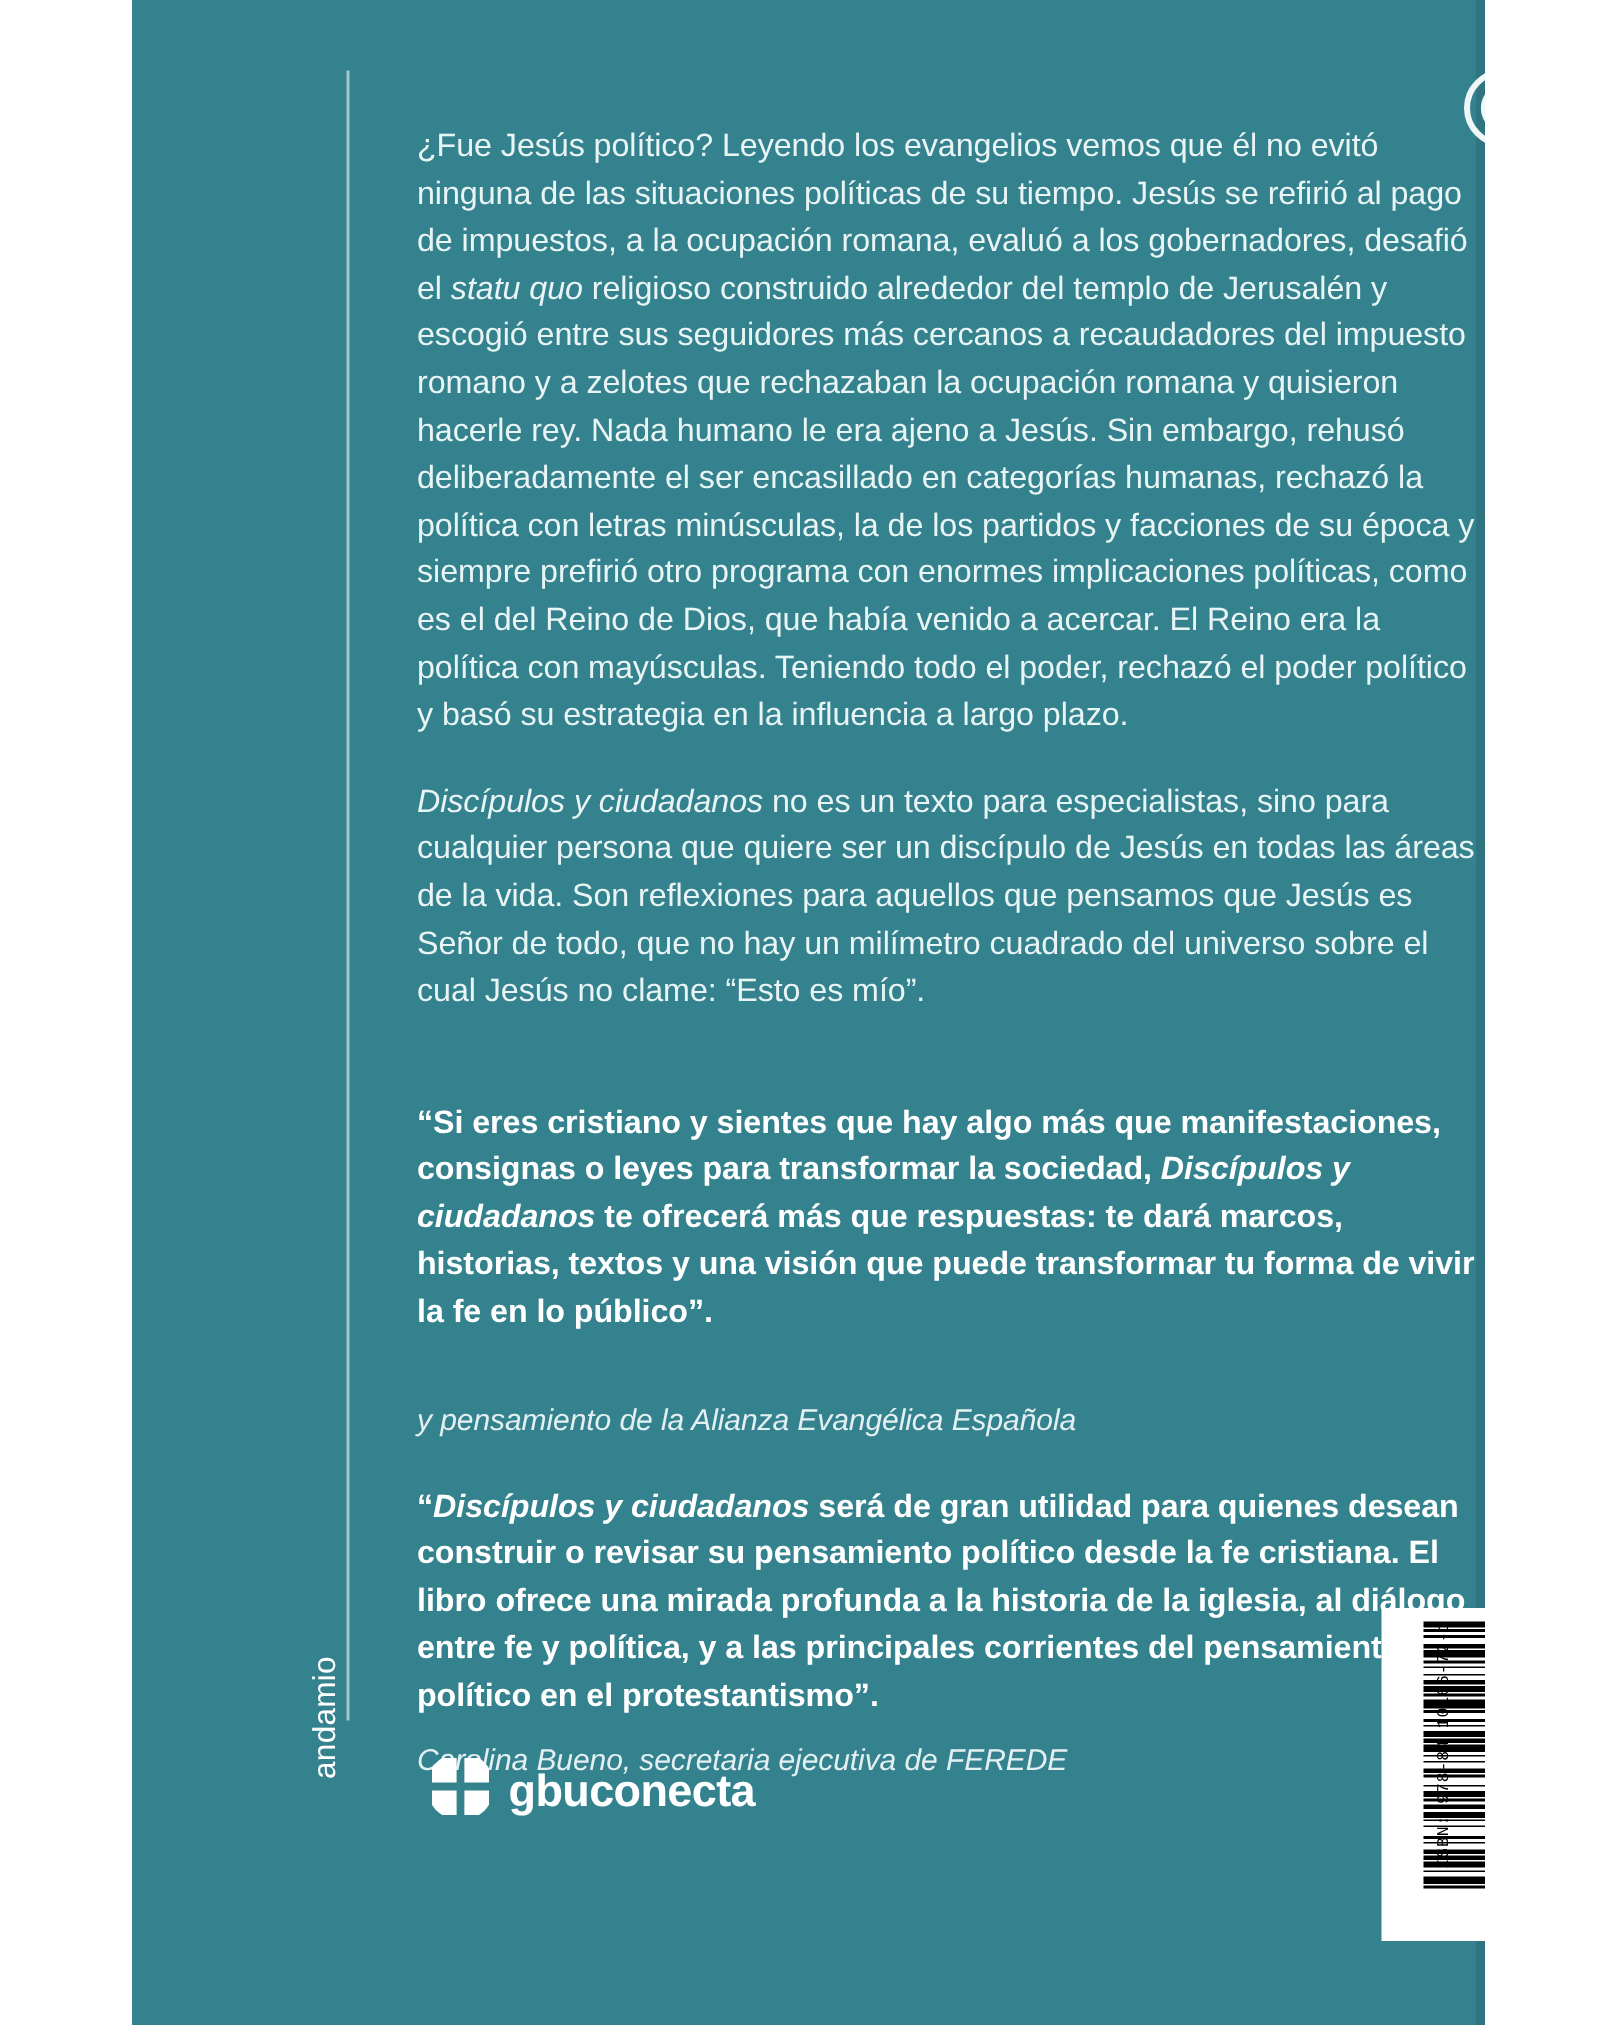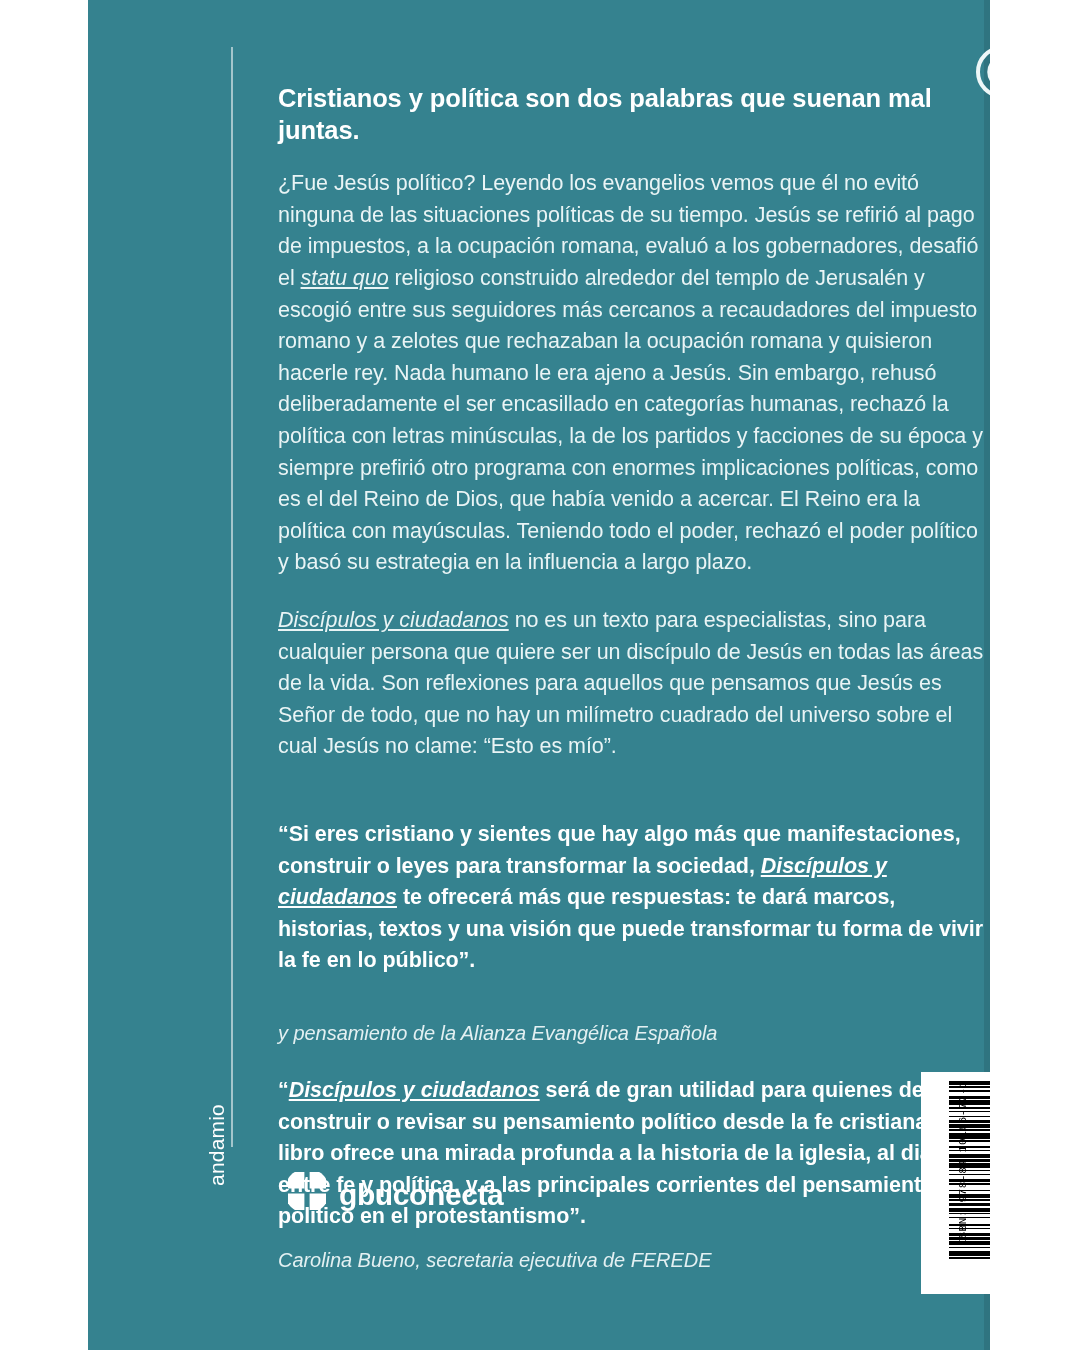--- a/index.html
+++ b/index.html
@@ -117,21 +117,21 @@
     margin: 0 0 27px 0;
     font-size: 20px;
     line-height: 29px;
     color: #e3f0f2;
     font-style: italic;
     letter-spacing: -0.05px;
   }
 
   .blockgap { height: 30px; }
 
-  em { font-style: italic; text-decoration: underline; }
+  em { font-style: italic; }
 
   
   #barcode-box {
     position: absolute;
     left: 833px;
     top: 1072px;
     width: 107px;
     height: 222px;
     background: #ffffff;
     box-sizing: border-box;
@@ -203,29 +203,28 @@
         <path d="M58 24 H78 a6 6 0 0 1 0 12 H58 a6 6 0 0 1 0 -12 Z" stroke="#eef7f8" stroke-width="3" fill="none"></path>
       </svg>
     </div>
 
     <div id="spine-rule"></div>
 
     <div id="imprint">andamio</div>
 
     <div id="text-col">
 
-      <h1 id="headline">Cristianos y política son dos palabras que suenan mal juntas.</h1>
 
       <p class="body-par"><span>¿Fue Jesús político? Leyendo los evangelios vemos que él no evitó ninguna de las situaciones políticas de su tiempo. Jesús se refirió al pago de impuestos, a la ocupación romana, evaluó a los gobernadores, desafió el </span><em>statu quo</em><span> religioso construido alrededor del templo de Jerusalén y escogió entre sus seguidores más cercanos a recaudadores del impuesto romano y a zelotes que rechazaban la ocupación romana y quisieron hacerle rey. Nada humano le era ajeno a Jesús. Sin embargo, rehusó deliberadamente el ser encasillado en categorías humanas, rechazó la política con letras minúsculas, la de los partidos y facciones de su época y siempre prefirió otro programa con enormes implicaciones políticas, como es el del Reino de Dios, que había venido a acercar. El Reino era la política con mayúsculas. Teniendo todo el poder, rechazó el poder político y basó su estrategia en la influencia a largo plazo.</span></p>
 
       <p class="body-par"><em>Discípulos y ciudadanos</em><span> no es un texto para especialistas, sino para cualquier persona que quiere ser un discípulo de Jesús en todas las áreas de la vida. Son reflexiones para aquellos que pensamos que Jesús es Señor de todo, que no hay un milímetro cuadrado del universo sobre el cual Jesús no clame: “Esto es mío”.</span></p>
 
       <div class="blockgap"></div>
 
-      <p class="quote"><span>“Si eres cristiano y sientes que hay algo más que manifestaciones, construir o leyes para transformar la sociedad, </span><em>Discípulos y ciudadanos</em><span> te ofrecerá más que respuestas: te dará marcos, historias, textos y una visión que puede transformar tu forma de vivir la fe en lo público”.</span></p>
+      <p class="quote"><span>“Si eres cristiano y sientes que hay algo más que manifestaciones, consignas o leyes para transformar la sociedad, </span><em>Discípulos y ciudadanos</em><span> te ofrecerá más que respuestas: te dará marcos, historias, textos y una visión que puede transformar tu forma de vivir la fe en lo público”.</span></p>
 
       <p class="attrib"><br><span>y pensamiento de la Alianza Evangélica Española</span></p>
 
       <p class="quote"><span>“</span><em>Discípulos y ciudadanos</em><span> será de gran utilidad para quienes desean construir o revisar su pensamiento político desde la fe cristiana. El libro ofrece una mirada profunda a la historia de la iglesia, al diálogo entre fe y política, y a las principales corrientes del pensamiento político en el protestantismo”.</span></p>
 
       <p class="attrib"><span>Carolina Bueno, secretaria ejecutiva de FEREDE</span></p>
 
     </div>
 
     <div id="barcode-box">

